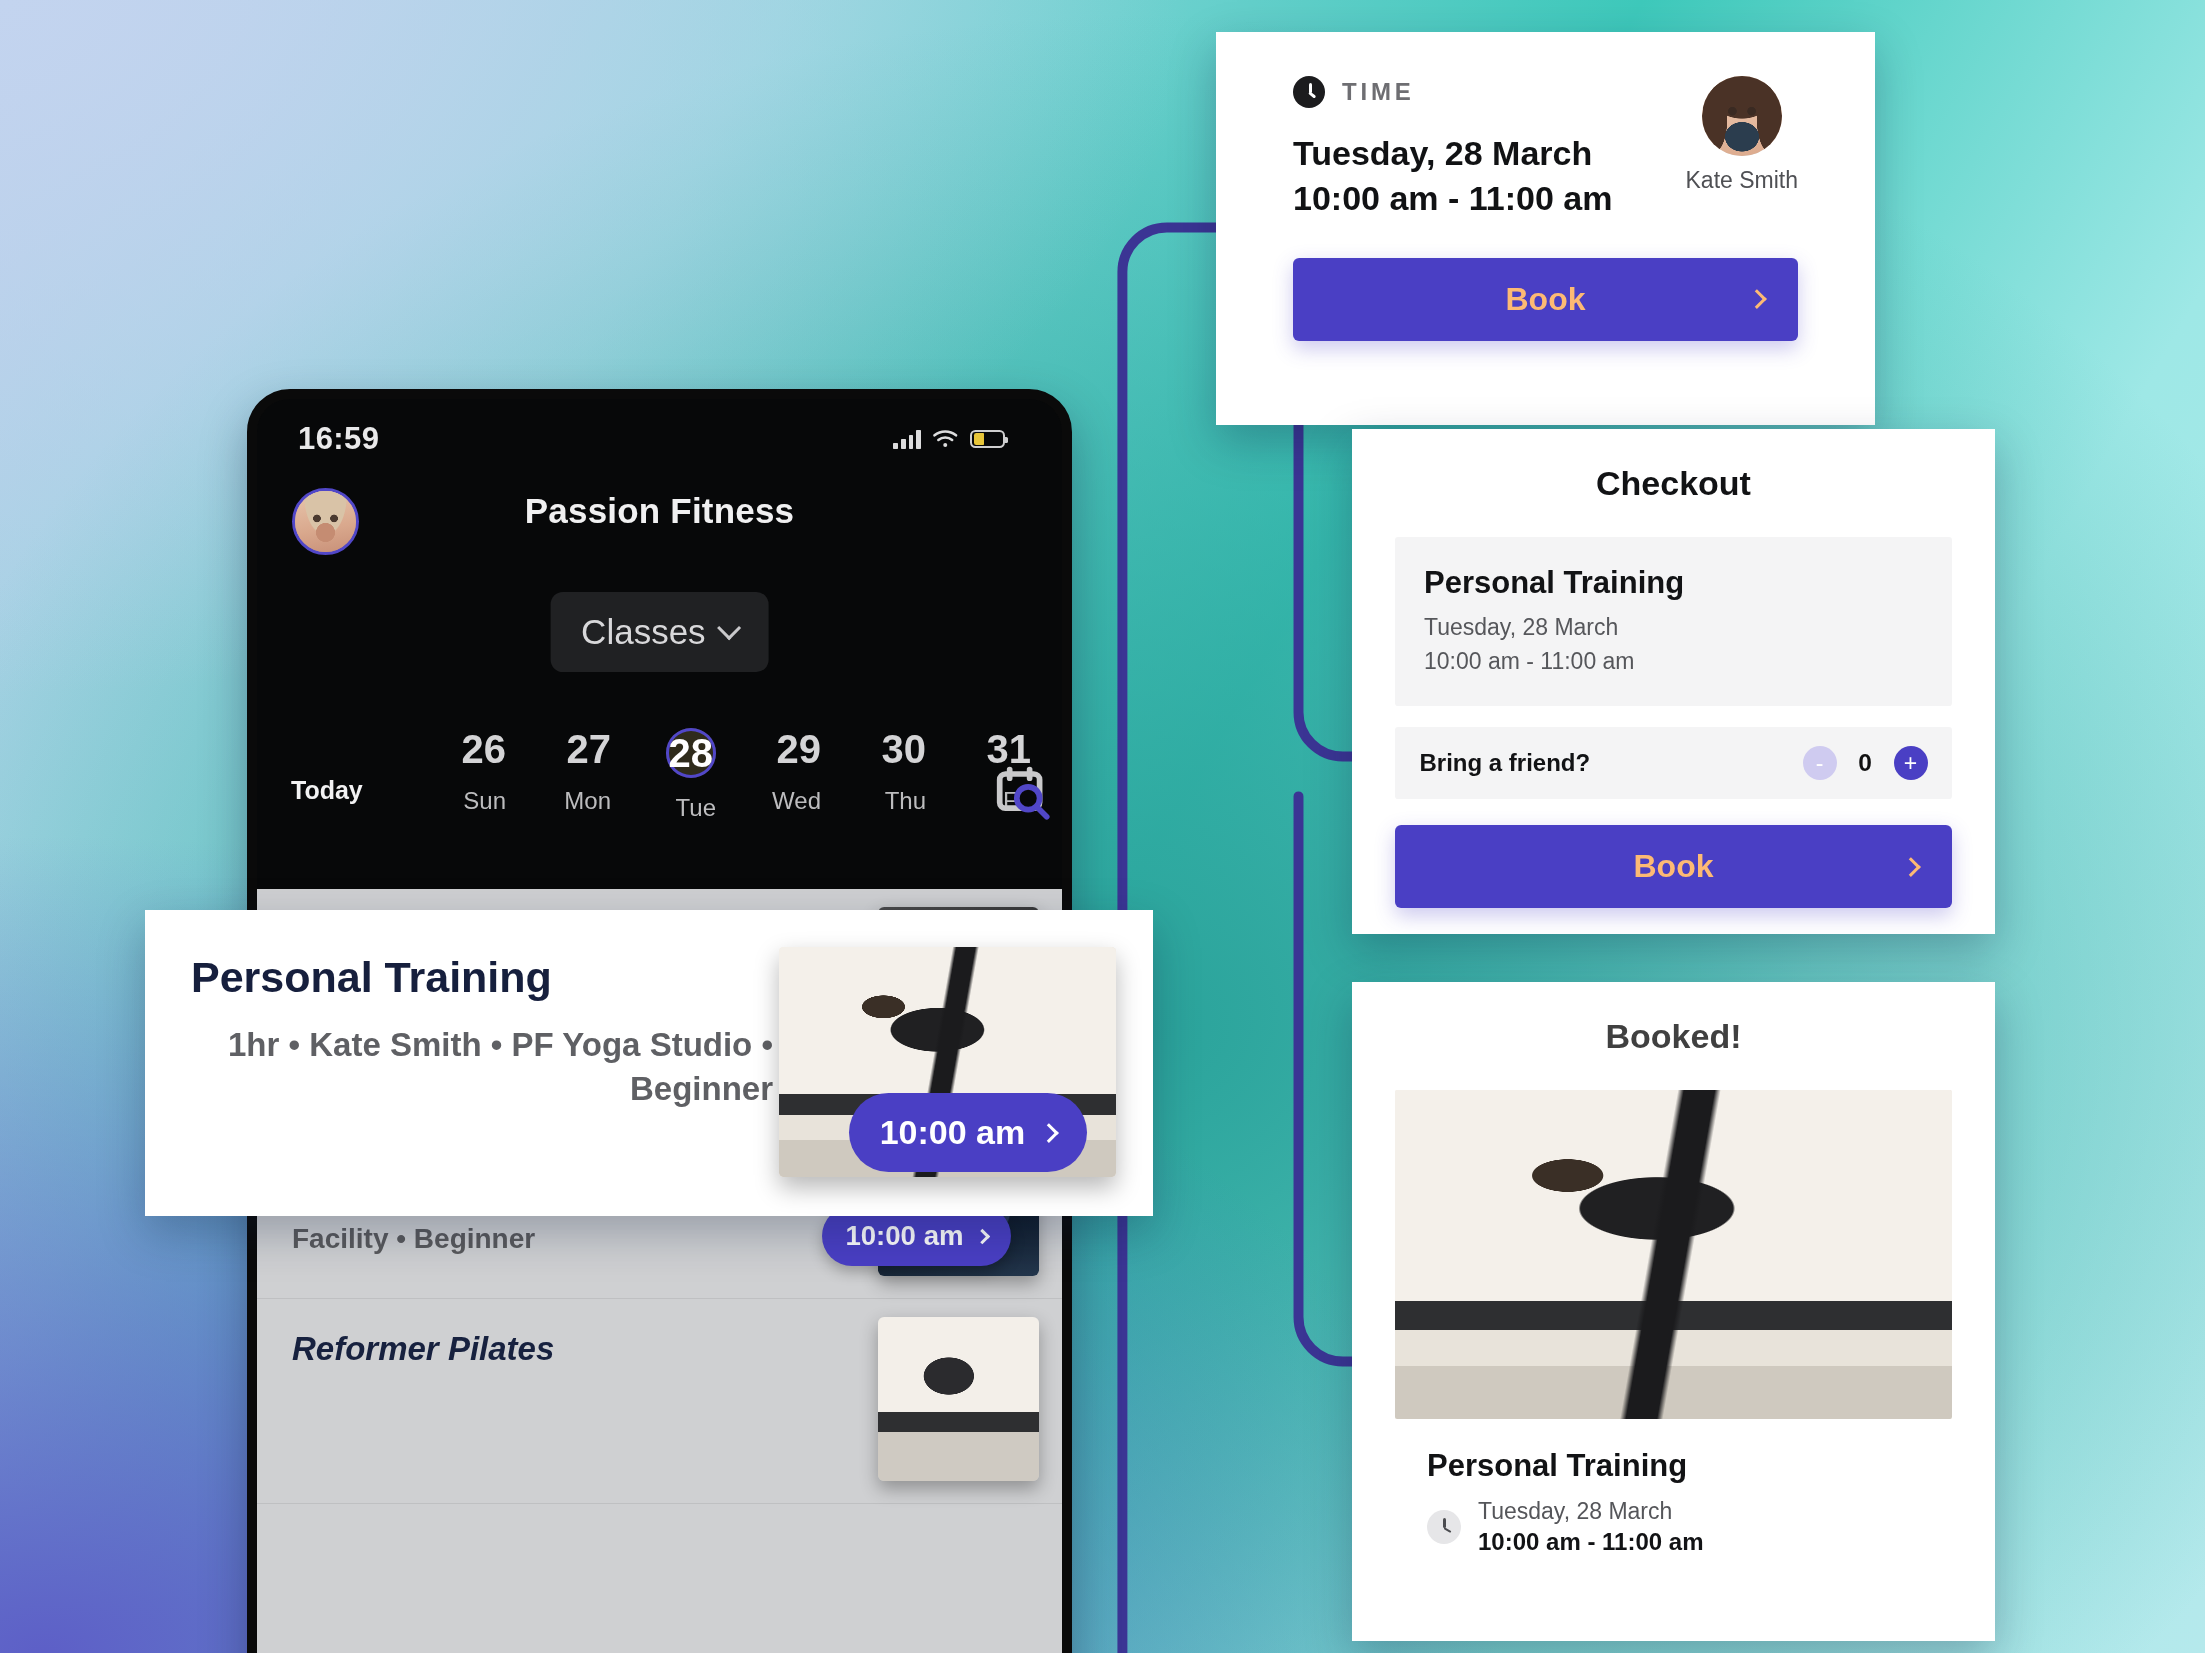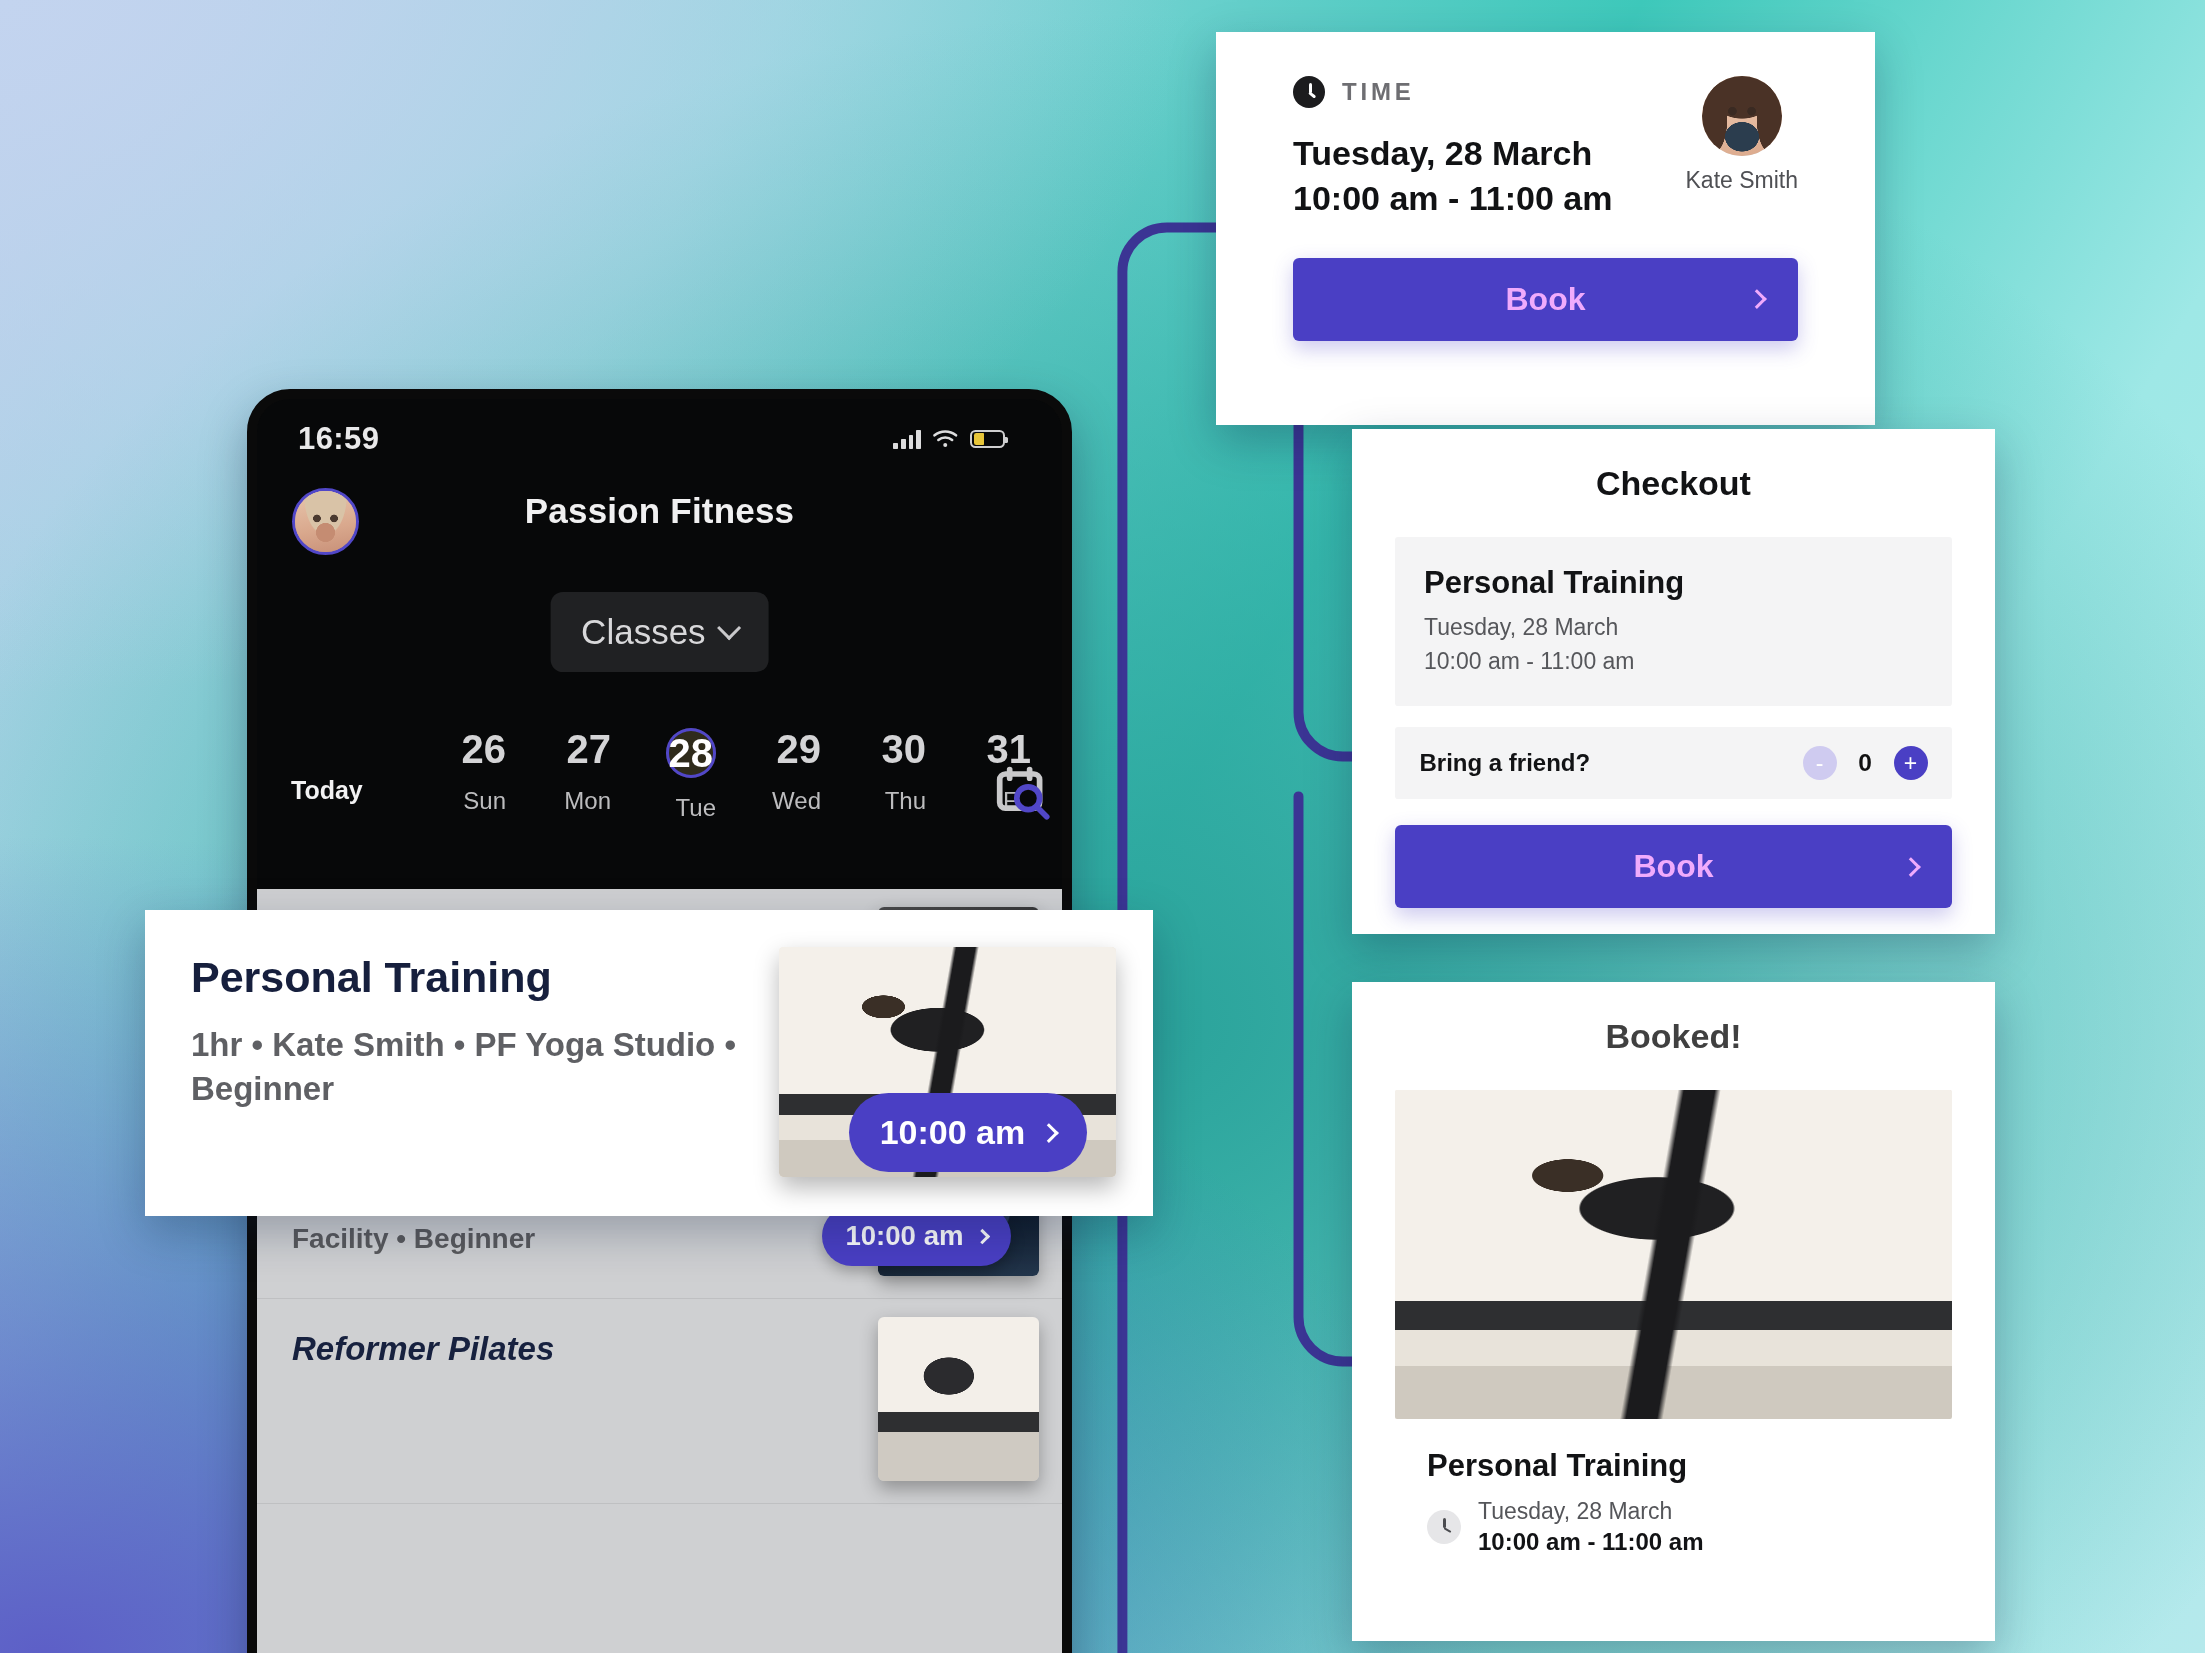--- a/index.html
+++ b/index.html
@@ -135,21 +135,21 @@
   }
 
   
   .card { position:absolute; background:#fff; box-shadow:0 17px 43px rgba(12,30,60,.28); }
 
   .card-class {
     left:145px; top:910px; width:1008px; height:306px;
     padding:43px 46px;
   }
   .cc-title { font-size:43px; font-weight:700; color:#161f3d; }
-  .cc-meta { font-size:33px; font-weight:700; color:#5f6064; margin-top:21.4px; line-height:1.32; max-width:582px; }
+  .cc-meta { font-size:33px; font-weight:700; color:#5f6064; margin-top:21.4px; line-height:1.32; max-width:582px;text-align:right; }
   .cc-thumb {
     position:absolute; right:37px; top:37px; width:337px; height:230px;
     border-radius:4.6px; overflow:hidden; box-shadow:0 10.7px 24.5px rgba(0,0,0,.28);
   }
   .cc-pill {
     position:absolute; right:66px; bottom:44px;
     background:#4a3fc4; color:#fff; border-radius:41px;
     padding:20px 31px; font-size:34px; font-weight:700;
     display:flex; align-items:center; gap:17px; white-space:nowrap;
   }
@@ -176,21 +176,21 @@
       radial-gradient(circle at 38% 44%, #3a2a22 0 6%, rgba(0,0,0,0) 7%),
       radial-gradient(circle at 62% 44%, #3a2a22 0 6%, rgba(0,0,0,0) 7%),
       radial-gradient(ellipse 56% 44% at 50% 22%, #4a3226 0 70%, rgba(0,0,0,0) 72%),
       radial-gradient(ellipse 22% 60% at 16% 52%, #4a3226 0 70%, rgba(0,0,0,0) 72%),
       radial-gradient(ellipse 22% 60% at 84% 52%, #4a3226 0 70%, rgba(0,0,0,0) 72%),
       linear-gradient(170deg,#f0ceb6,#dba98c);
   }
   .trainer-name { margin-top:10.7px; font-size:23px; color:#4f5054; }
 
   .btn-book {
-    background:#4a3fc4; color:#f0abfc; border:0; border-radius:6.1px;
+    background:#4a3fc4; color:#fdba74; border:0; border-radius:6.1px;
     width:100%; height:83px; font-size:32px; font-weight:700;
     display:flex; align-items:center; justify-content:center; position:relative;
     font-family:"Liberation Sans", sans-serif; cursor:pointer;
     box-shadow:0 7.7px 20px rgba(74,63,196,.28);
   }
   .btn-book .bchev { position:absolute; right:34px; }
   .chev {
     display:inline-block; width:13.8px; height:13.8px;
     border-top:3.8px solid currentColor; border-right:3.8px solid currentColor;
     transform:rotate(45deg);

